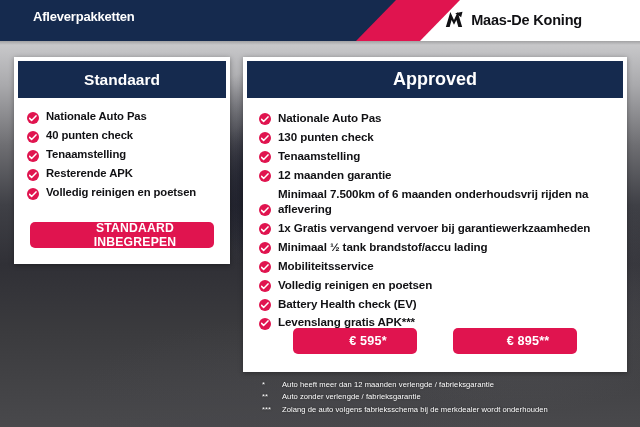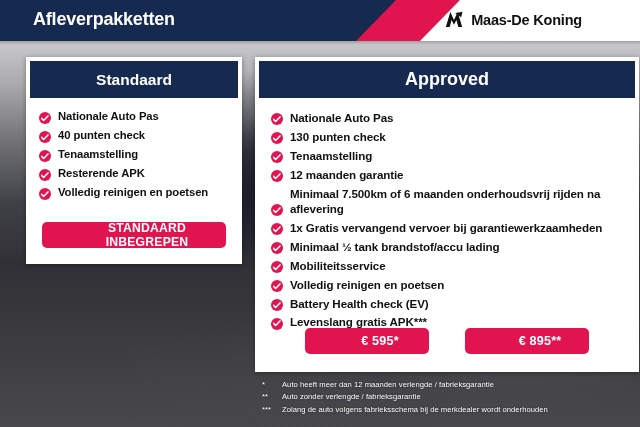--- a/index.html
+++ b/index.html
@@ -58,21 +58,21 @@
     position: absolute;
     left: 340px; top: 0;
     width: 120px; height: 41px;
     background: #e0144f;
     clip-path: polygon(56px 0, 120px 0, 80px 41px, 16px 41px);
   }
   .header-title {
     position: absolute;
     left: 33px; top: 9px;
     color: #ffffff;
-    font-size: 18px;
+    font-size: 13px;
     font-weight: bold;
     letter-spacing: -0.2px;
     text-align: center;
   }
   .brand {
     position: absolute;
     right: 58px; top: 11px;
     display: flex;
     align-items: center;
     gap: 7px;
@@ -90,21 +90,20 @@
     width: 640px; height: 4px;
     background: linear-gradient(180deg, rgba(0,0,0,0.20), rgba(0,0,0,0));
     z-index: 5;
   }
 
   
   .card {
     position: absolute;
     background: #ffffff;
     box-shadow: 0 1px 5px rgba(0,0,0,0.35);
-    margin-left: 12px;
   }
   .card-std  { left: 14px;  top: 57px; width: 216px; height: 207px; }
   .card-appr { left: 243px; top: 57px; width: 384px; height: 315px; }
 
   .card-head {
     background: #152a4e;
     color: #ffffff;
     text-align: center;
     font-weight: bold;
     display: flex;

